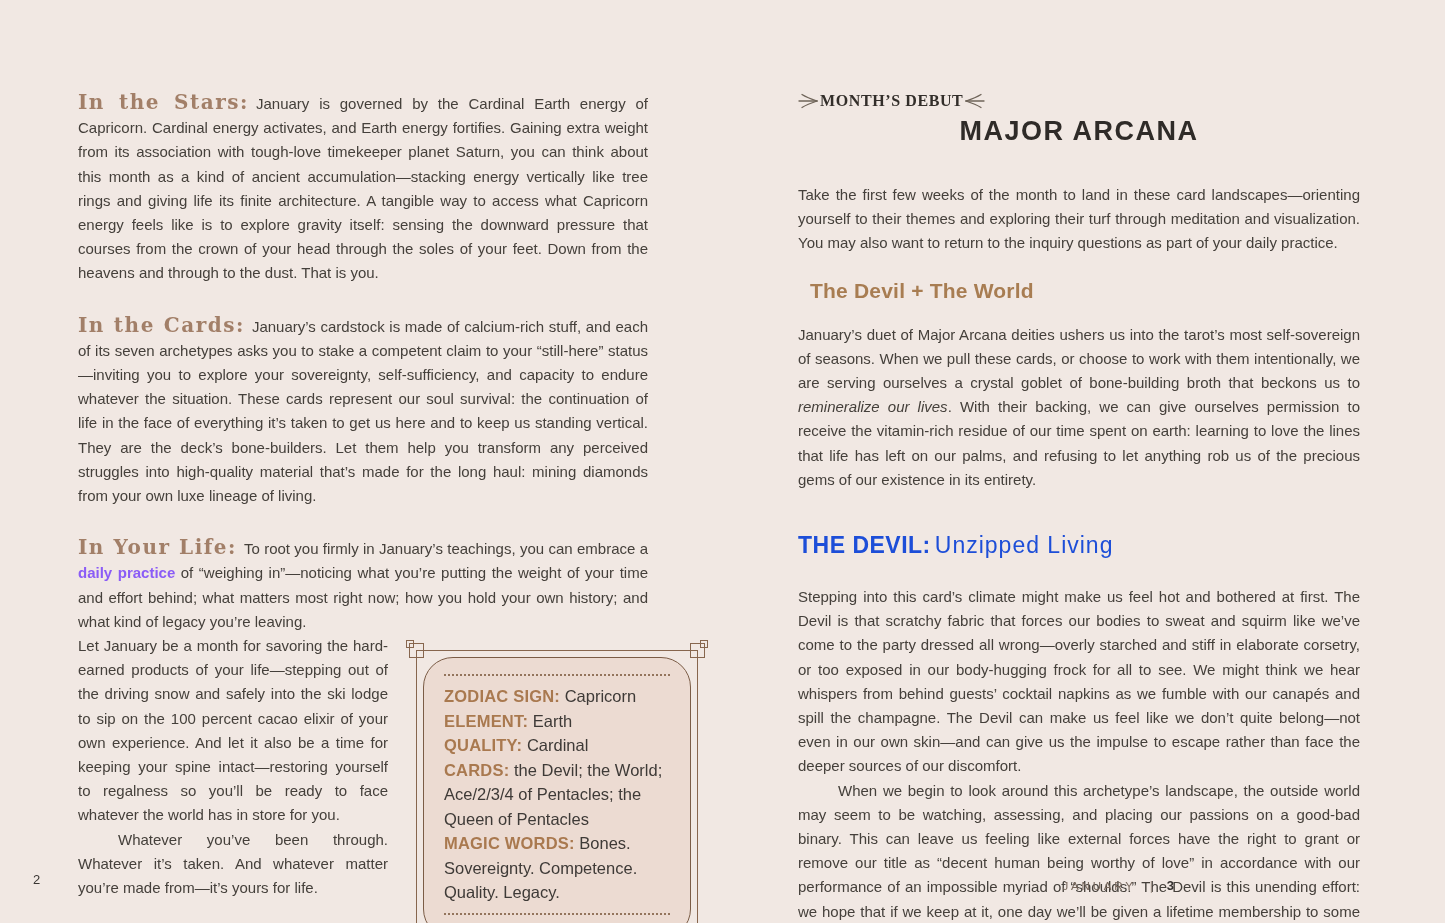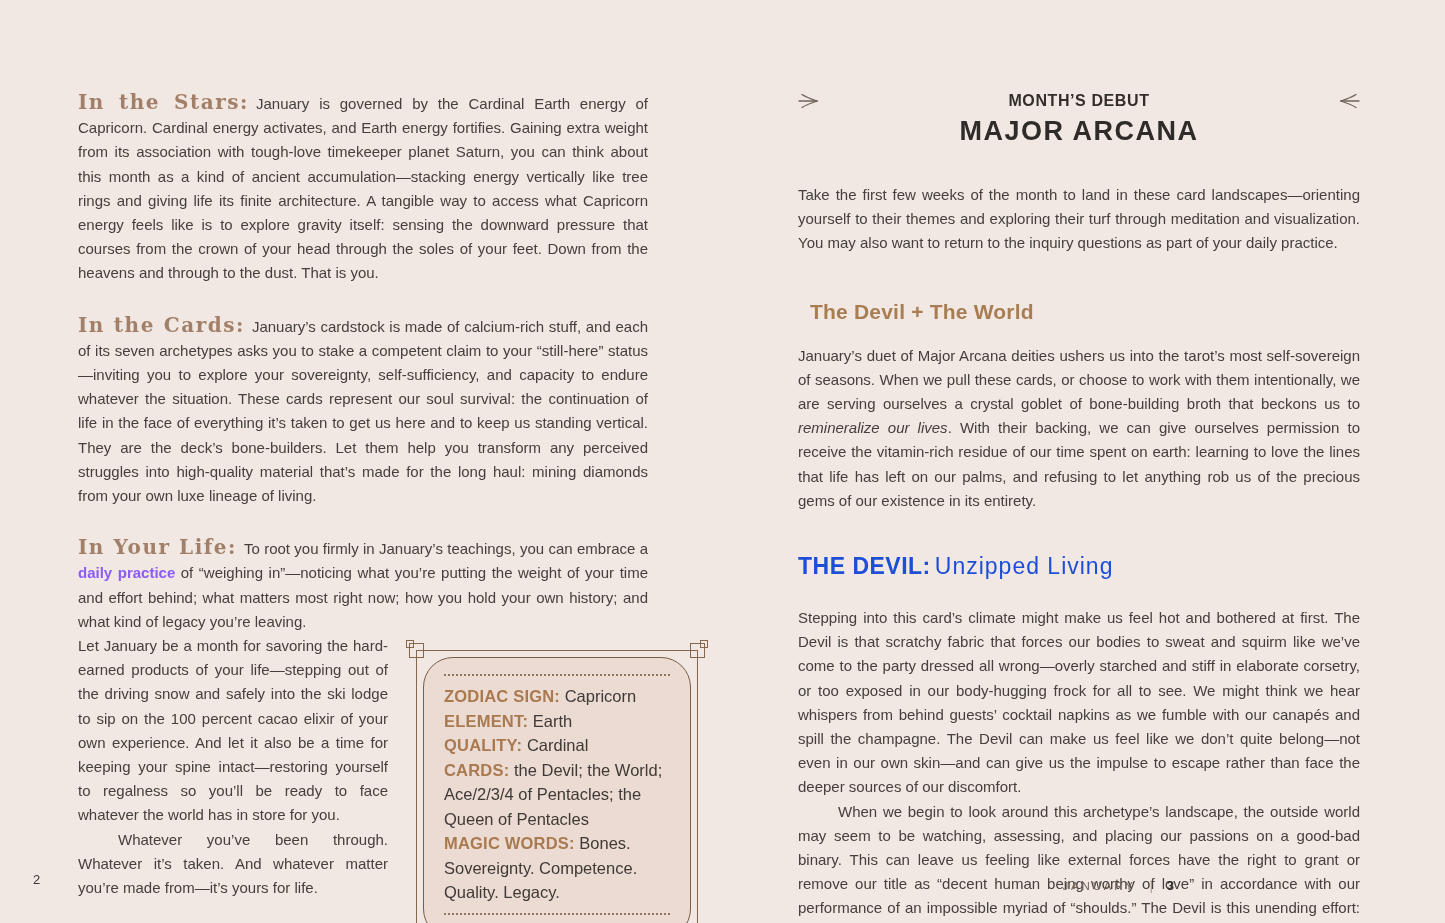--- a/index.html
+++ b/index.html
@@ -49,30 +49,30 @@
   }
   .zdots{border-top:2px dotted #93745c;height:0;}
   .zdots.top{margin:4px 0 8px 0;}
   .zdots.bottom{margin:8px 0 0 0;}
   .zrow{font-size:16.5px;line-height:24.5px;text-align:left;}
   .zlabel{font-weight:700;color:#a9794f;letter-spacing:0.2px;}
   .zval{color:#3e3a37;}
 
   
   .page-right{position:absolute;left:798px;top:92px;width:562px;}
-  .kicker-row{display:flex;justify-content:space-between;align-items:center;gap:24px;margin:0 0 6px 0;}
+  .kicker-row{display:flex;justify-content:flex-start;align-items:center;gap:2px;margin:0 0 6px 0;font-family:Liberation Serif, serif;}
   .kicker-text{font-size:16px;font-weight:700;letter-spacing:0.6px;color:#332e2a;}
   .flourish{display:block;}
   .flourish path{fill:none;stroke:#6f6459;stroke-width:1.3;stroke-linecap:round;}
   .flourish.mirror{transform:scaleX(-1);}
   .big-title{
     text-align:center;font-size:27px;font-weight:700;letter-spacing:1.5px;
     color:#2f2b28;margin:0 0 36px 0;
   }
-  .intro{margin-bottom:44px;}
+  .intro{margin-bottom:23px;}
   .subhead{
     font-size:21px;font-weight:700;color:#a87d52;
     margin:0 0 20px 12px;letter-spacing:0.2px;
   }
   .subpara{margin-bottom:40px;}
   .devil-title{
     font-size:23px;font-weight:400;color:#1d4ed8;
     margin:0 0 26px 0;letter-spacing:1px;
   }
   .devil-title .tb{font-weight:700;letter-spacing:0.5px;padding-right:4px;}

